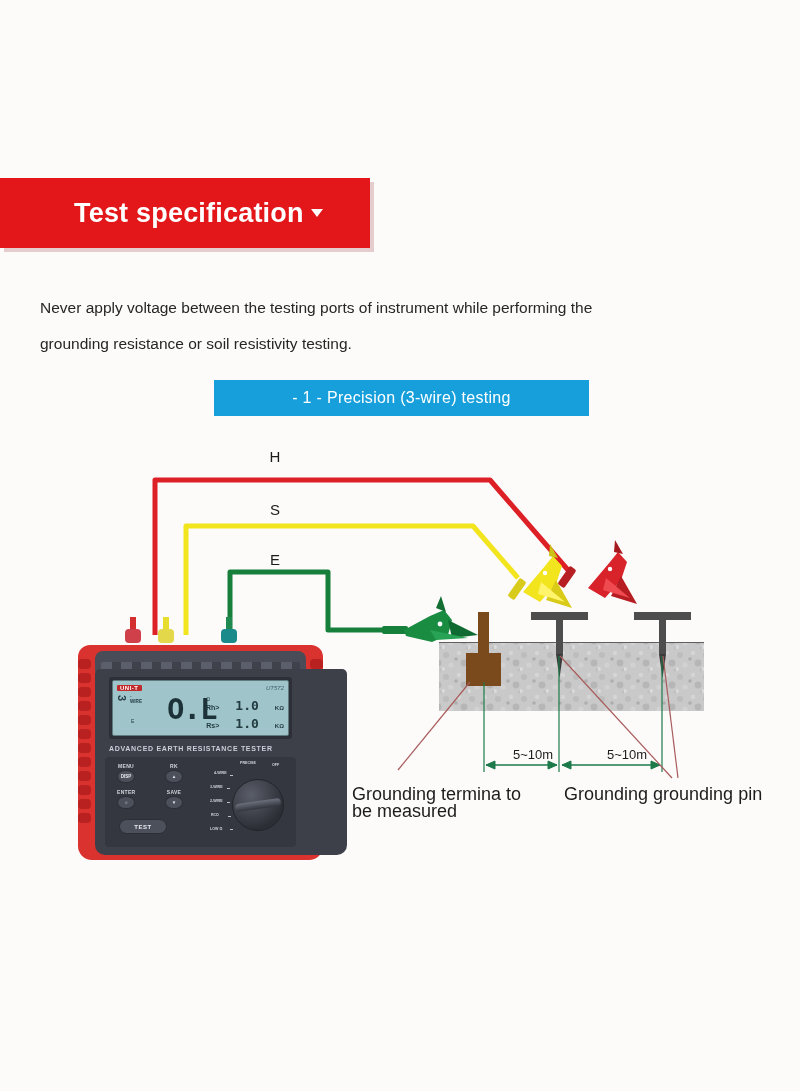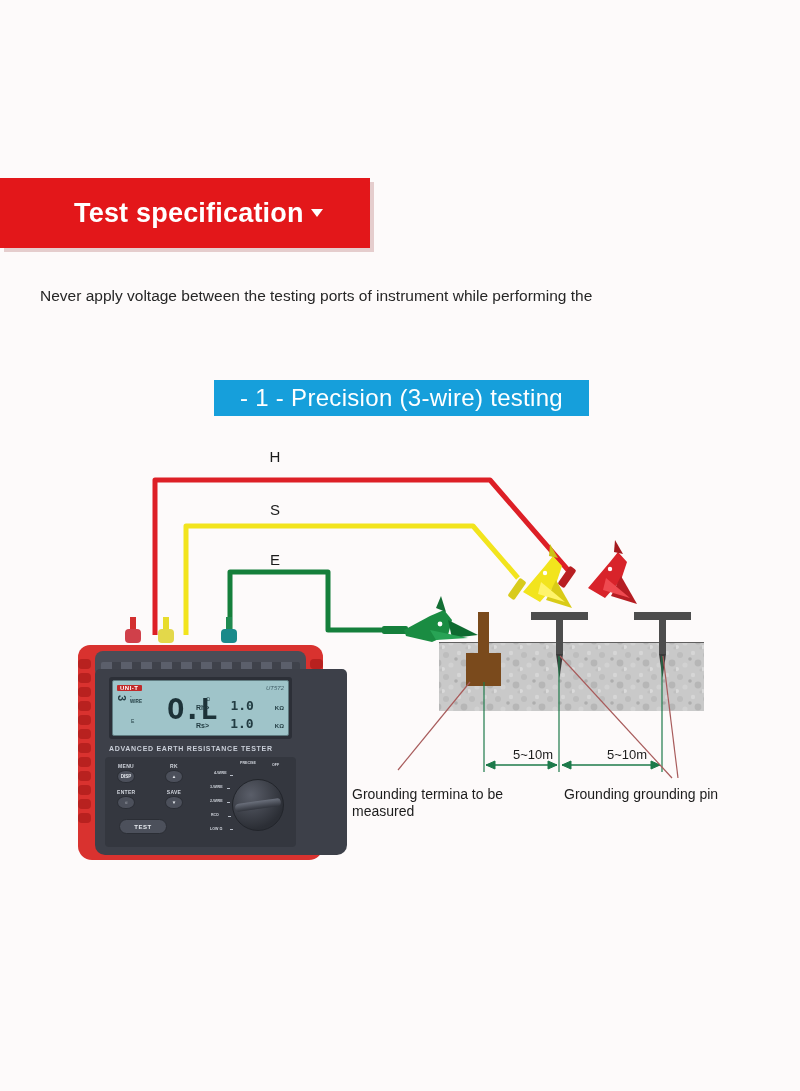--- a/index.html
+++ b/index.html
@@ -34,37 +34,37 @@
     margin-left:7px;
     vertical-align:middle;
     width:0;height:0;
     border-left:6px solid transparent;
     border-right:6px solid transparent;
     border-top:8px solid #ffffff;
   }
 
   
   .para{
-    position:absolute; left:40px; top:278px;
+    position:absolute; left:40px; top:290px;
     width:690px;
     color:#262626;
     font-size:15.5px;
     line-height:36px;
   }
 
   
   .blue-banner{
     position:absolute; left:214px; top:380px;
     width:375px; height:36px;
     background:#169fdb;
     display:flex; align-items:center; justify-content:center;
   }
   .blue-banner-text{
     color:#ffffff;
-    font-size:24px;
+    font-size:16px;
     white-space:nowrap;
     letter-spacing:.3px;
   }
 
   
   .diagram{
     position:absolute; left:0; top:430px;
     width:800px; height:450px;
   }
   .diagram svg{ display:block; }
@@ -159,22 +159,22 @@
     font-family:"DejaVu Sans Mono", monospace;
     letter-spacing:-1px;
     line-height:1;
   }
   .lcd-right{
     position:absolute; right:4px; top:18px;
     width:88px;
     color:#223c42;
   }
   .lcd-row{
-    display:flex; align-items:baseline; justify-content:space-between;
-    gap:3px; margin-bottom:5px;
+    display:flex; align-items:baseline; justify-content:flex-end;
+    gap:16px; margin-bottom:5px;
   }
   .lcd-row .lbl{ font-size:7px; font-weight:bold; }
   .lcd-row .val{
     font-size:13px; font-weight:bold;
     font-family:"DejaVu Sans Mono", monospace;
     line-height:1;
   }
   .lcd-row .unit{ font-size:6px; font-weight:bold; }
   .lcd-omega{
     position:absolute; right:78px; top:15px;
@@ -240,21 +240,21 @@
   }
   .dial-tick{
     position:absolute;
     width:3px;height:1px;background:#b9bec8;
   }
 
   
   .ann{
     position:absolute;
     color:#1c1c1c;
-    font-size:14px;
+    font-size:18px;
     line-height:17px;
   }
   .ann-left{ left:352px; top:786px; width:190px; }
   .ann-right{ left:564px; top:786px; width:230px; }
   .dim-label{
     position:absolute;
     color:#1c1c1c; font-size:13px;
   }
   .dim-l{ left:513px; top:747px; }
   .dim-r{ left:607px; top:747px; }
@@ -262,20 +262,21 @@
 </head>
 <body>
 
 <div class="red-banner">
   <span class="red-banner-title">Test specification</span>
   <span class="caret-down"></span>
 </div>
 
 <div class="para">
   <div>Never apply voltage between the testing ports of instrument while performing the</div>
+  <div>grounding resistance or soil resistivity testing.</div>
 </div>
 
 <div class="blue-banner">
   <span class="blue-banner-text">- 1 -  Precision (3-wire) testing</span>
 </div>
 
 <div class="diagram">
 <svg width="800" height="450" viewBox="0 0 800 450" xmlns="http://www.w3.org/2000/svg">
 
   <defs>

